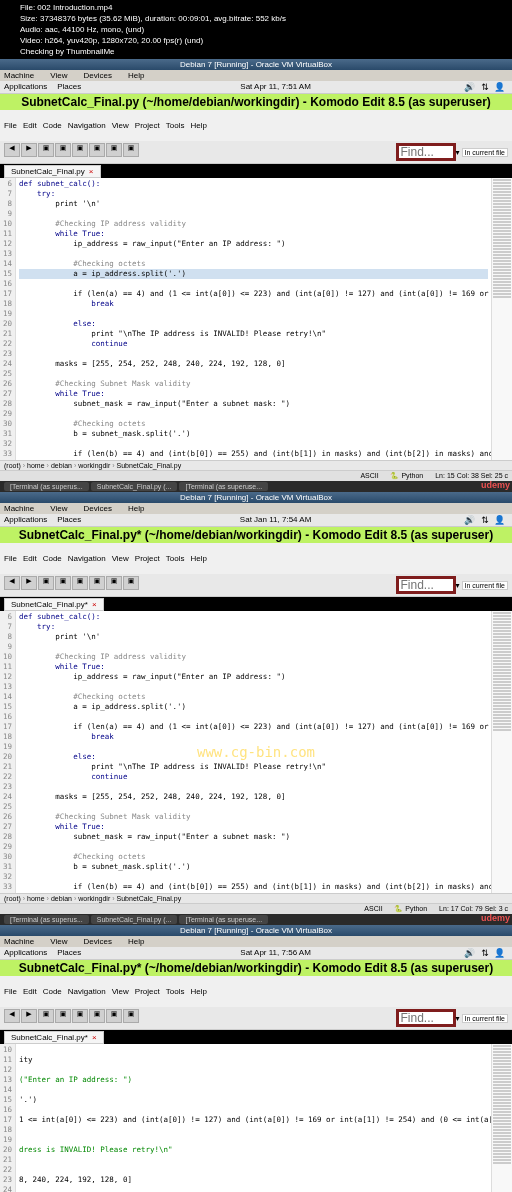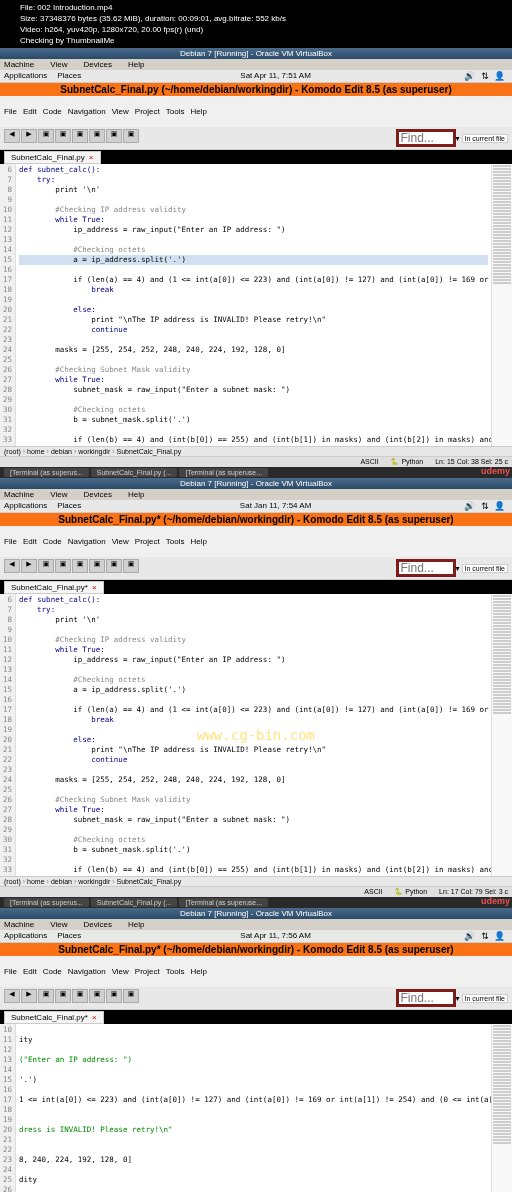--- a/index.html
+++ b/index.html
@@ -3,21 +3,21 @@
 <meta charset="utf-8">
 <style>
 body{margin:0;background:#000;font-family:Arial,sans-serif;font-size:8px;color:#000;width:512px}
 .info{background:#000;color:#fff;padding:2px 20px;font-size:8px;line-height:11px}
 .vbox-title{background:linear-gradient(#4a6a8a,#2a4a6a);color:#fff;text-align:center;padding:1px;font-size:8px}
 .vbox-menu{background:#d4d0c8;padding:1px 4px;font-size:8px}
 .vbox-menu span{margin-right:16px}
 .gnome-bar{background:#e8e8e8;display:flex;justify-content:space-between;padding:1px 4px;font-size:8px;border-bottom:1px solid #ccc}
 .gnome-bar .left span{margin-right:10px}
 .gnome-bar .right span{margin-left:4px}
-.ide-title{background:#f97316;text-align:center;padding:1px;font-size:10px;font-weight:bold}
+.ide-title{background:#bef264;text-align:center;padding:1px;font-size:12px;font-weight:bold}
 .ide-menu{background:#f0f0f0;padding:11px 4px;font-size:8px}
 .ide-menu span{margin-right:6px}
 .ide-toolbar{background:#e8e8e8;padding:2px 4px;display:flex;justify-content:space-between;border-bottom:1px solid #ccc}
 .ide-toolbar .controls span{display:inline-block;width:14px;height:12px;background:#d0d0d0;margin-right:1px;border:1px solid #aaa;font-size:7px;text-align:center}
 .ide-toolbar .search{display:flex;align-items:center}
 .ide-toolbar .search input{width:50px;font-size:12px;height:10px;border:3px solid #7f1d1d}
 .ide-toolbar .search .scope{background:#fff;border:1px solid #ccc;padding:0 2px;font-size:7px;margin-left:2px}
 .tab{background:#f5f5f5;border:1px solid #ccc;display:inline-block;padding:1px 6px;font-size:8px;margin:1px 0 0 4px}
 .tab .close{color:#c00;margin-left:4px}
 .editor{background:#fff;display:flex;font-family:monospace;font-size:7.5px;line-height:10px;position:relative}
@@ -40,20 +40,21 @@
 .udemy{position:absolute;right:2px;bottom:2px;color:#ec5252;font-size:9px;font-weight:bold}
 .ide-container{position:relative}
 .logo-icons span{margin-right:2px;font-size:9px}
 </style>
 </head>
 <body>
 
 <div class="info">
   <div>File: 002 Introduction.mp4</div>
   <div>Size: 37348376 bytes (35.62 MiB), duration: 00:09:01, avg.bitrate: 552 kb/s</div>
+  <div>Audio: aac, 44100 Hz, mono, (und)</div>
   <div>Video: h264, yuv420p, 1280x720, 20.00 fps(r) (und)</div>
   <div>Checking by ThumbnailMe</div>
 </div>
 
 <div id="panels">
   <div class="ide-container">
     <div class="vbox-title">Debian 7 [Running] - Oracle VM VirtualBox</div>
     <div class="vbox-menu"><span>Machine</span><span>View</span><span>Devices</span><span>Help</span></div>
     <div class="gnome-bar">
       <div class="left"><span>Applications</span><span>Places</span></div>

